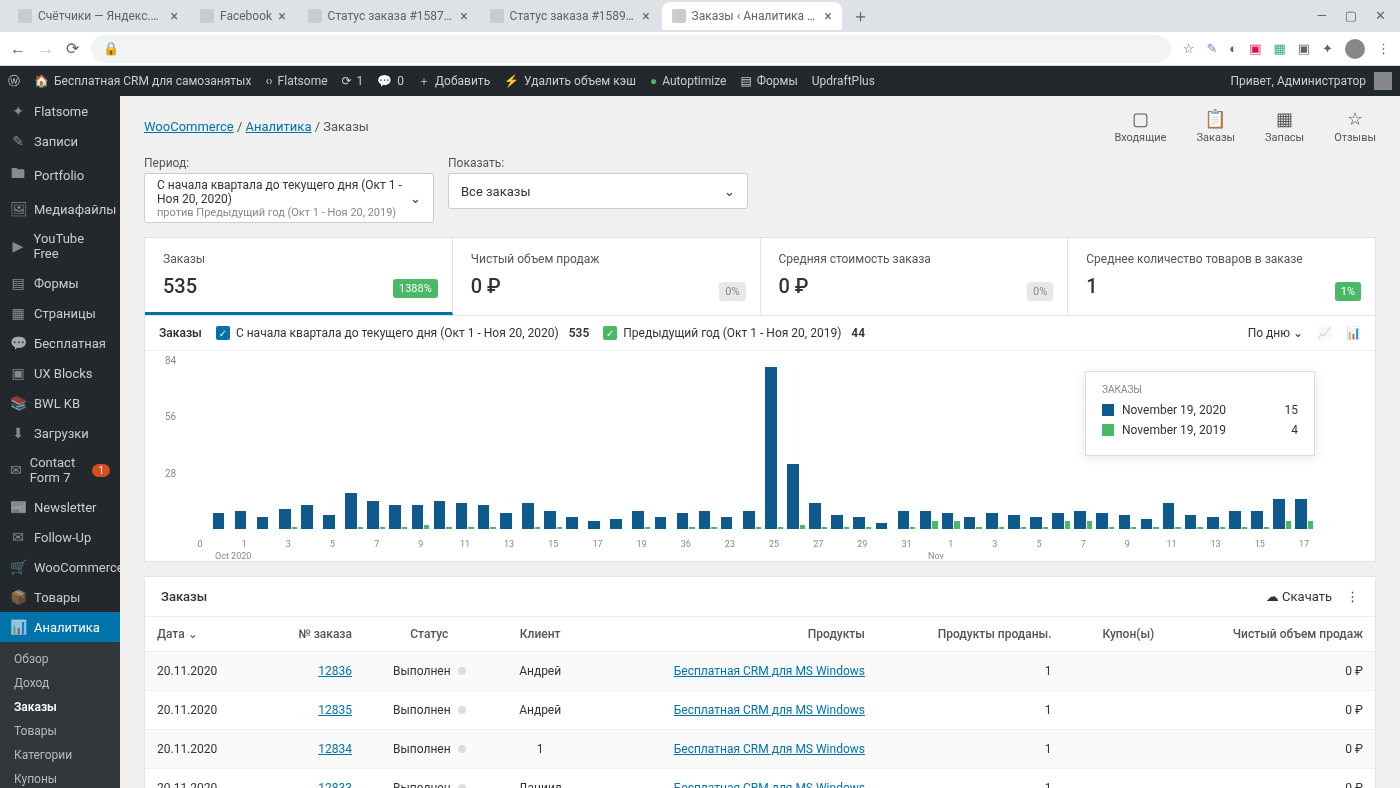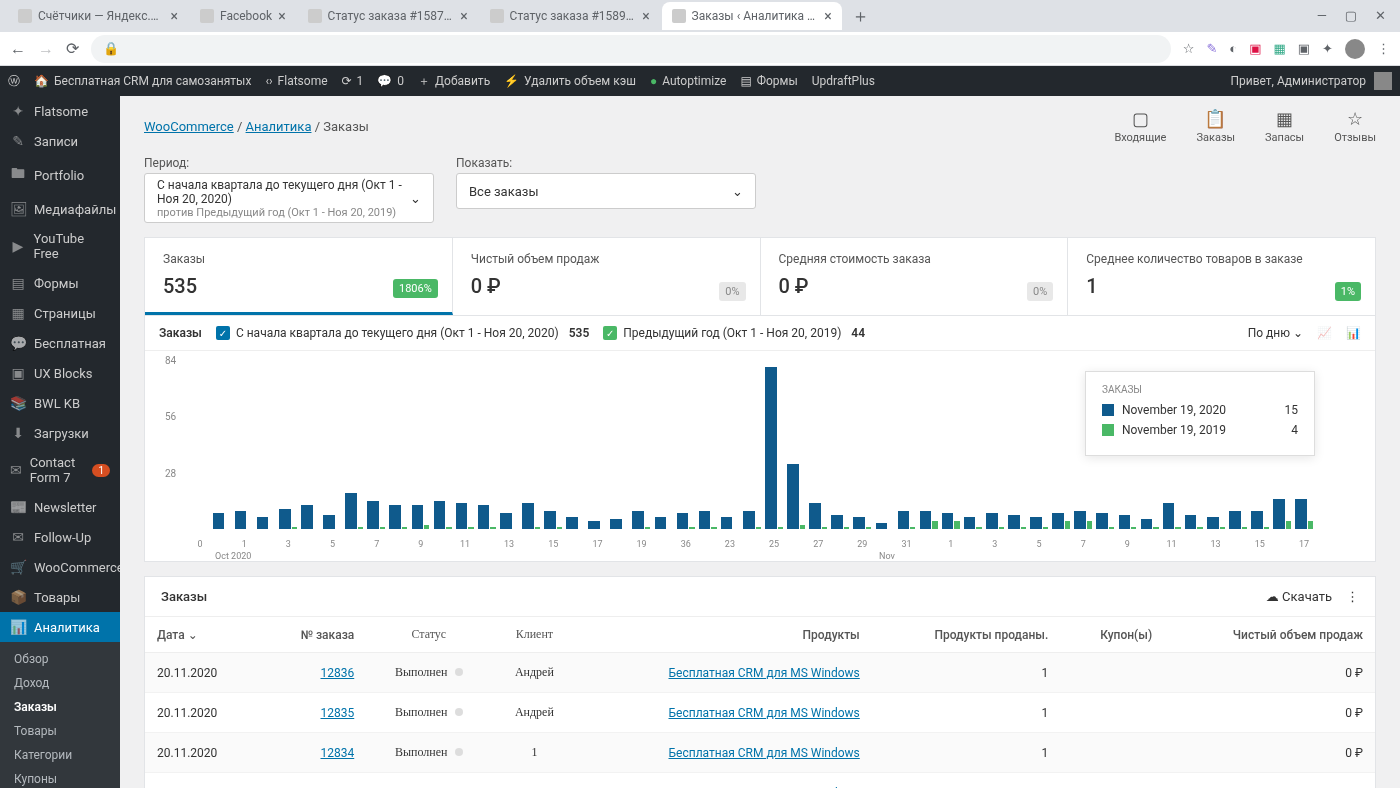--- a/index.html
+++ b/index.html
@@ -40,21 +40,21 @@
 
 .main { flex: 1; background: #f0f0f1; overflow-y: auto; }
 .main-inner { padding: 0 24px 24px 24px; }
 .topbar { display: flex; align-items: center; padding: 12px 0; }
 .breadcrumb { font-size: 13px; color: #555; }
 .breadcrumb a { color: #0073aa; }
 .activity { margin-left: auto; display: flex; gap: 30px; }
 .act-item { text-align: center; font-size: 11px; color: #555; cursor: pointer; }
 .act-icon { font-size: 18px; display: block; margin-bottom: 2px; }
 
-.filters { display: flex; gap: 22px; align-items: flex-start; margin-bottom: 14px; }
+.filters { display: flex; gap: 14px; align-items: flex-start; margin-bottom: 14px; }
 .filter-block { display: flex; flex-direction: column; gap: 3px; }
 .filter-label { font-size: 12px; color: #555; }
 .filter-box { background: #fff; border: 1px solid #ccc; padding: 8px 12px; border-radius: 3px; display: flex; align-items: center; justify-content: space-between; cursor: pointer; }
 .filter-box.period { width: 290px; height: 50px; }
 .filter-box.show { width: 300px; height: 36px; }
 .period-main { font-size: 12px; }
 .period-sub { font-size: 11px; color: #888; }
 
 
 .summary { display: flex; background: #fff; border: 1px solid #e2e4e7; margin-bottom: 0; }
@@ -93,21 +93,21 @@
 .tt-val { margin-left: auto; }
 
 
 .table-panel { background: #fff; border: 1px solid #e2e4e7; margin-top: 14px; }
 .table-header { display: flex; align-items: center; padding: 12px 16px; }
 .table-title { font-weight: 500; }
 .table-actions { margin-left: auto; display: flex; gap: 14px; align-items: center; font-size: 13px; }
 table { width: 100%; border-collapse: collapse; font-size: 12px; }
 th { text-align: left; padding: 10px 12px; border-top: 1px solid #eee; border-bottom: 1px solid #eee; font-weight: 500; color: #555; margin-left: 16px; }
 th.right, td.right { text-align: right; }
-th.center, td.center { text-align: center; font-family: Liberation Serif, serif; }
+th.center, td.center { text-align: center; }
 td { padding: 12px; border-bottom: 1px solid #f2f2f2; }
 tr.data:nth-child(odd) { background: #fafafa; }
 .order-link, .prod-link { color: #0073aa; text-decoration: underline; }
 .status-dot { display: inline-block; width: 8px; height: 8px; background: #ddd; border-radius: 50%; margin-left: 4px; }
 </style>
 </head>
 <body>
 
 <div class="browser-tabs">
   <div id="tabs-container" style="display:flex;">
@@ -303,21 +303,21 @@
             <span>Все заказы</span>
             <span>⌄</span>
           </div>
         </div>
       </div>
 
       <div class="summary" id="cards">
           <div class="card active">
             <div class="card-title">Заказы</div>
             <div class="card-value">535</div>
-            <div class="card-delta delta-green">1806%</div>
+            <div class="card-delta delta-green">1388%</div>
           </div>
           <div class="card">
             <div class="card-title">Чистый объем продаж</div>
             <div class="card-value">0 ₽</div>
             <div class="card-delta delta-gray">0%</div>
           </div>
           <div class="card">
             <div class="card-title">Средняя стоимость заказа</div>
             <div class="card-value">0 ₽</div>
             <div class="card-delta delta-gray">0%</div>
@@ -605,21 +605,21 @@
               <span class="xax-lbl"></span>
               <span class="xax-lbl">11</span>
               <span class="xax-lbl"></span>
               <span class="xax-lbl">13</span>
               <span class="xax-lbl"></span>
               <span class="xax-lbl">15</span>
               <span class="xax-lbl"></span>
               <span class="xax-lbl">17</span>
             </div>
           <span class="month-label" style="left:70px;bottom:0">Oct 2020</span>
-          <span class="month-label" style="left:734px;bottom:0">Nov</span>
+          <span class="month-label" style="left:783px;bottom:0">Nov</span>
           <div class="tooltip-card">
             <div class="tooltip-title">ЗАКАЗЫ</div>
             <div class="tooltip-row">
                 <span class="tt-sq" style="background:#0f5a8c"></span>
                 <span>November 19, 2020</span>
                 <span class="tt-val">15</span>
               </div>
             <div class="tooltip-row">
                 <span class="tt-sq" style="background:#4ab866"></span>
                 <span>November 19, 2019</span>

